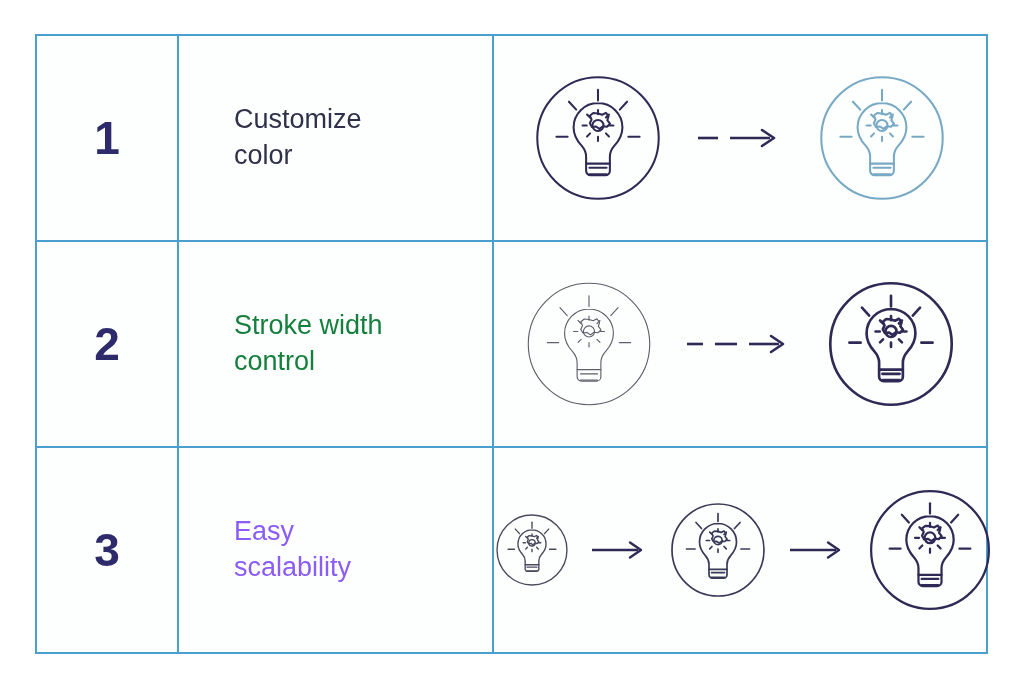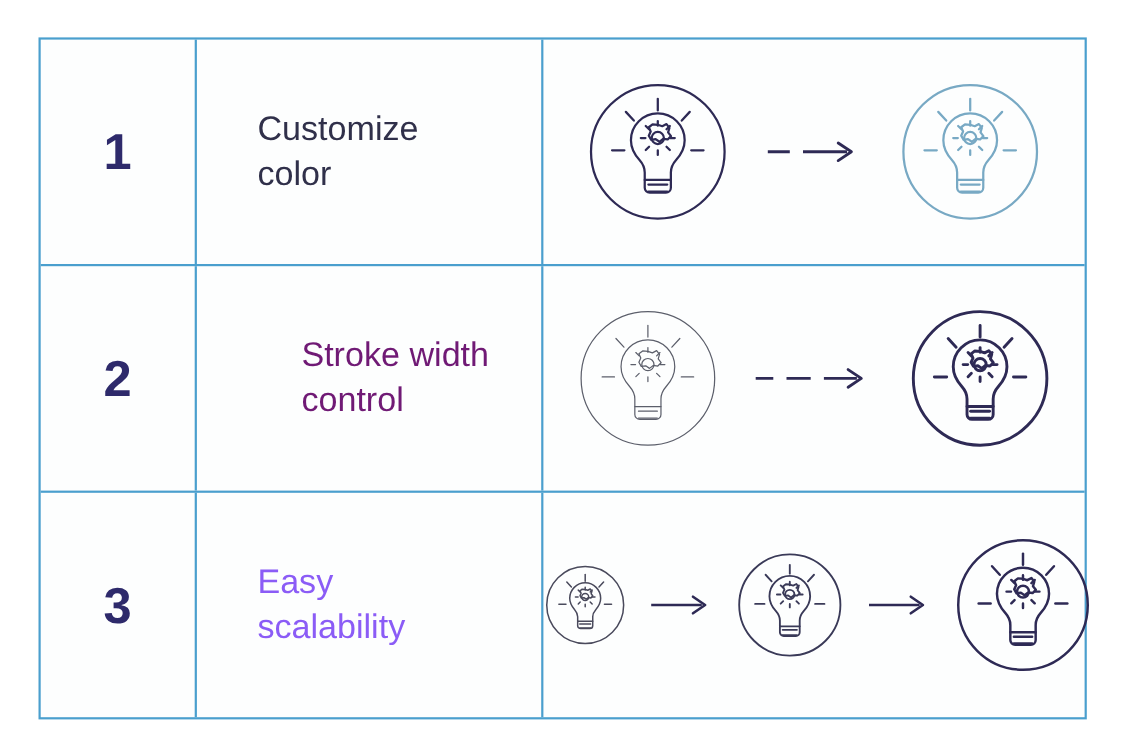--- a/index.html
+++ b/index.html
@@ -56,21 +56,21 @@
   .cell-label {
     width: 315px;
     flex: 0 0 315px;
     border-right: 2px solid #4a9fce;
     box-sizing: border-box;
     display: flex;
     align-items: center;
     padding-left: 55px;
   }
   .label-text {
-    font-size: 31px;
+    font-size: 27px;
     line-height: 1.32;
     color: #30304a;
     font-weight: 400;
     white-space: pre-line;
   }
 
   .cell-visual {
     flex: 1 1 auto;
     box-sizing: border-box;
     display: flex;
@@ -162,21 +162,21 @@
         </span>
       </div>
     </div>
   </div>
 
   <div class="table-row row-2" style="border-color: rgb(74, 159, 206);">
     <div class="cell-number" style="border-color: rgb(74, 159, 206);">
       <span class="num-text" style="color: rgb(46, 42, 107);">2</span>
     </div>
     <div class="cell-label" style="border-color: rgb(74, 159, 206);">
-      <span class="label-text" style="color: #701a75; margin-left: 40px;">Stroke width
+      <span class="label-text" style="color: #15803d;">Stroke width
 control</span>
     </div>
     <div class="cell-visual">
       <div class="visual-inner">
         <span class="icon-slot">
           <svg width="132" height="132" viewBox="0 0 100 100">
             <g fill="none" stroke="#5c5f6b" stroke-width="0.85" stroke-linecap="round" stroke-linejoin="round">
               <circle cx="50" cy="50" r="46"></circle>
               <path d="M50 21.5 v-8"></path>
               <path d="M33.5 28.5 l-5.5 -6"></path>

